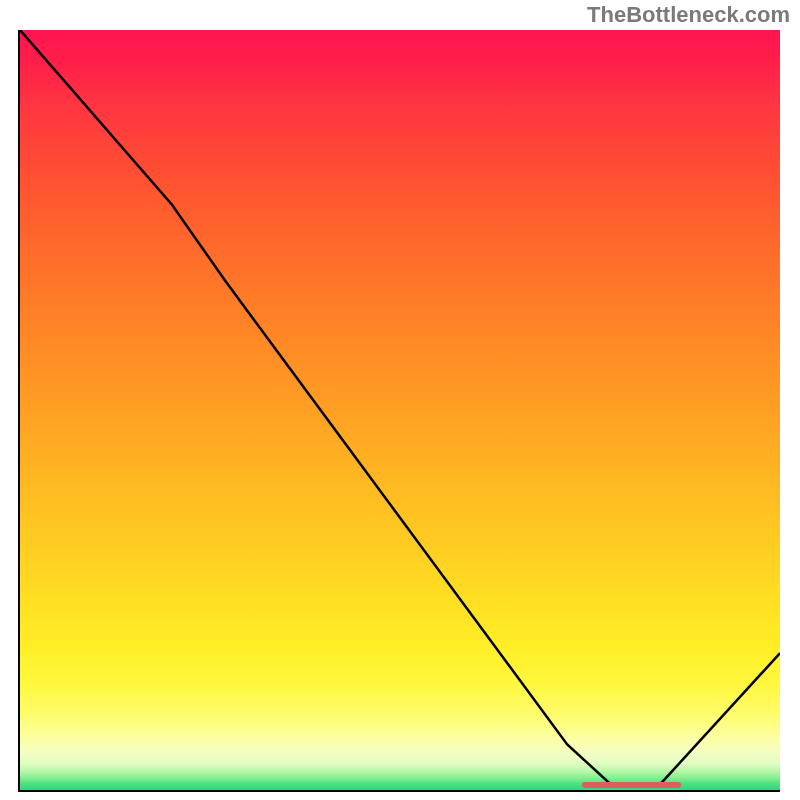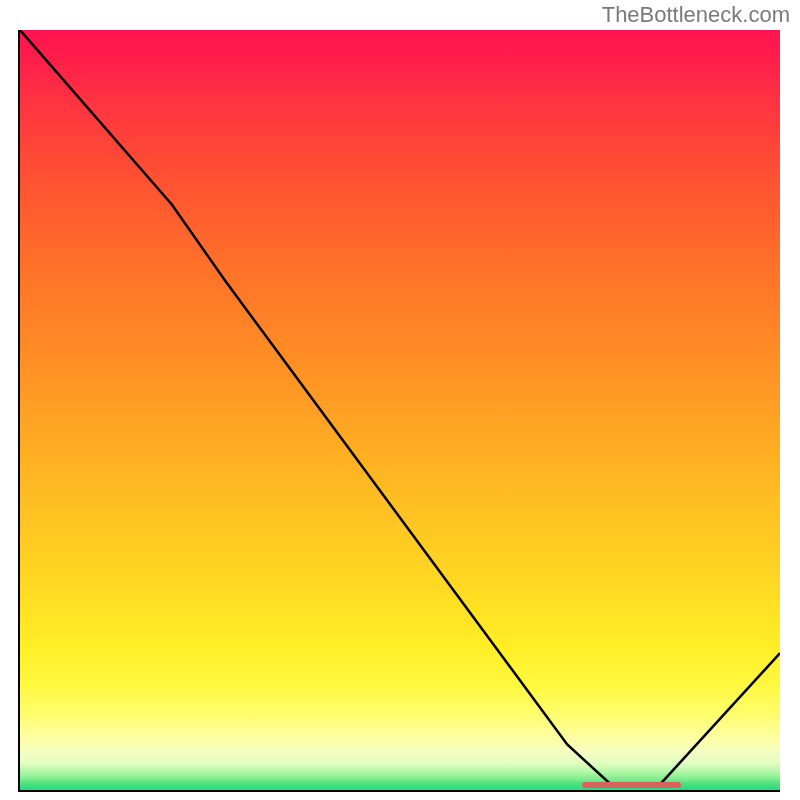--- a/index.html
+++ b/index.html
@@ -17,21 +17,21 @@
   .container {
     width: 800px;
     height: 800px;
     position: relative;
   }
   .watermark {
     position: absolute;
     top: 2px;
     right: 10px;
     font-size: 22px;
-    font-weight: normal;
+    font-weight: bold;
     color: #7a7a7a;
     z-index: 10;
   }
   .chart-area {
     position: absolute;
     left: 20px;
     top: 30px;
     width: 760px;
     height: 760px;
   }

